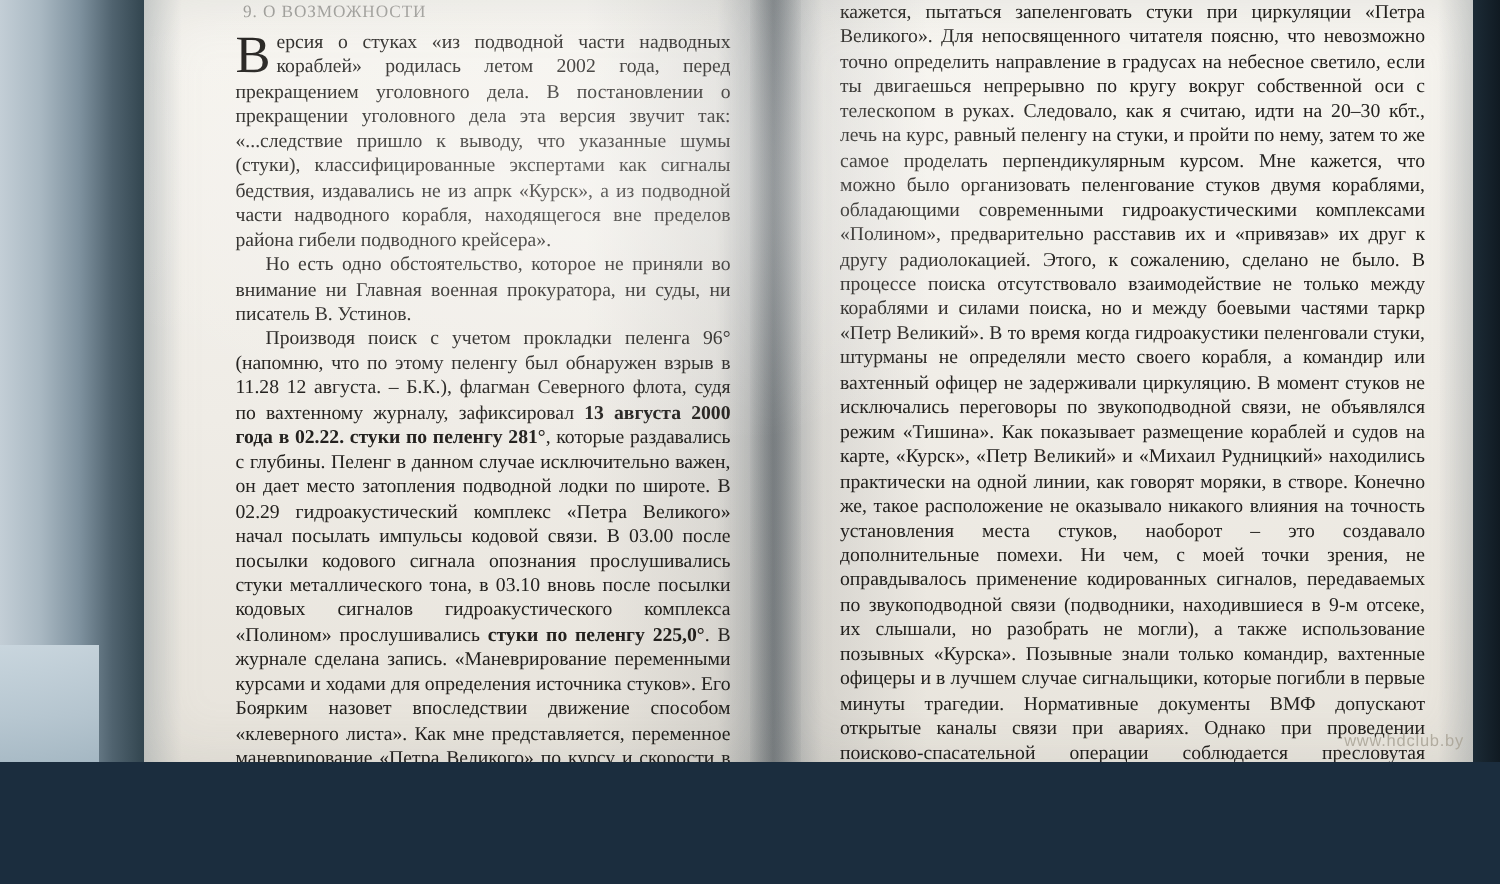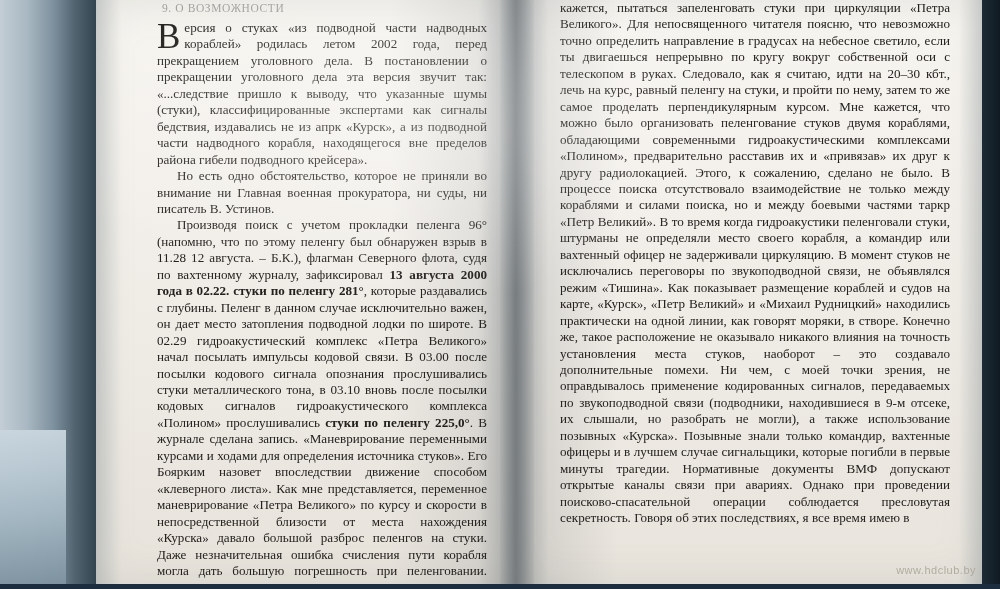--- a/index.html
+++ b/index.html
@@ -3,21 +3,21 @@
 <meta charset="utf-8">
 <style>
   html, body {
     margin: 0;
     padding: 0;
     background: #1b2d3e;
   }
   #page {
     position: relative;
     width: 1000px;
-    height: 584px;
+    height: 508px;
     overflow: hidden;
     background: #7e8f9d;
     font-family: "Liberation Serif", serif;
   }
   
   .backdrop {
     position: absolute;
     inset: 0;
     background: linear-gradient(90deg, #9aa9b4 0%, #8fa0ad 4%, #6f8190 7%, #5d7280 9%, #55697a 11%, #3f5260 14%, #2b3d4a 16%, #1d2c38 18%, #18242e 100%);
   }

